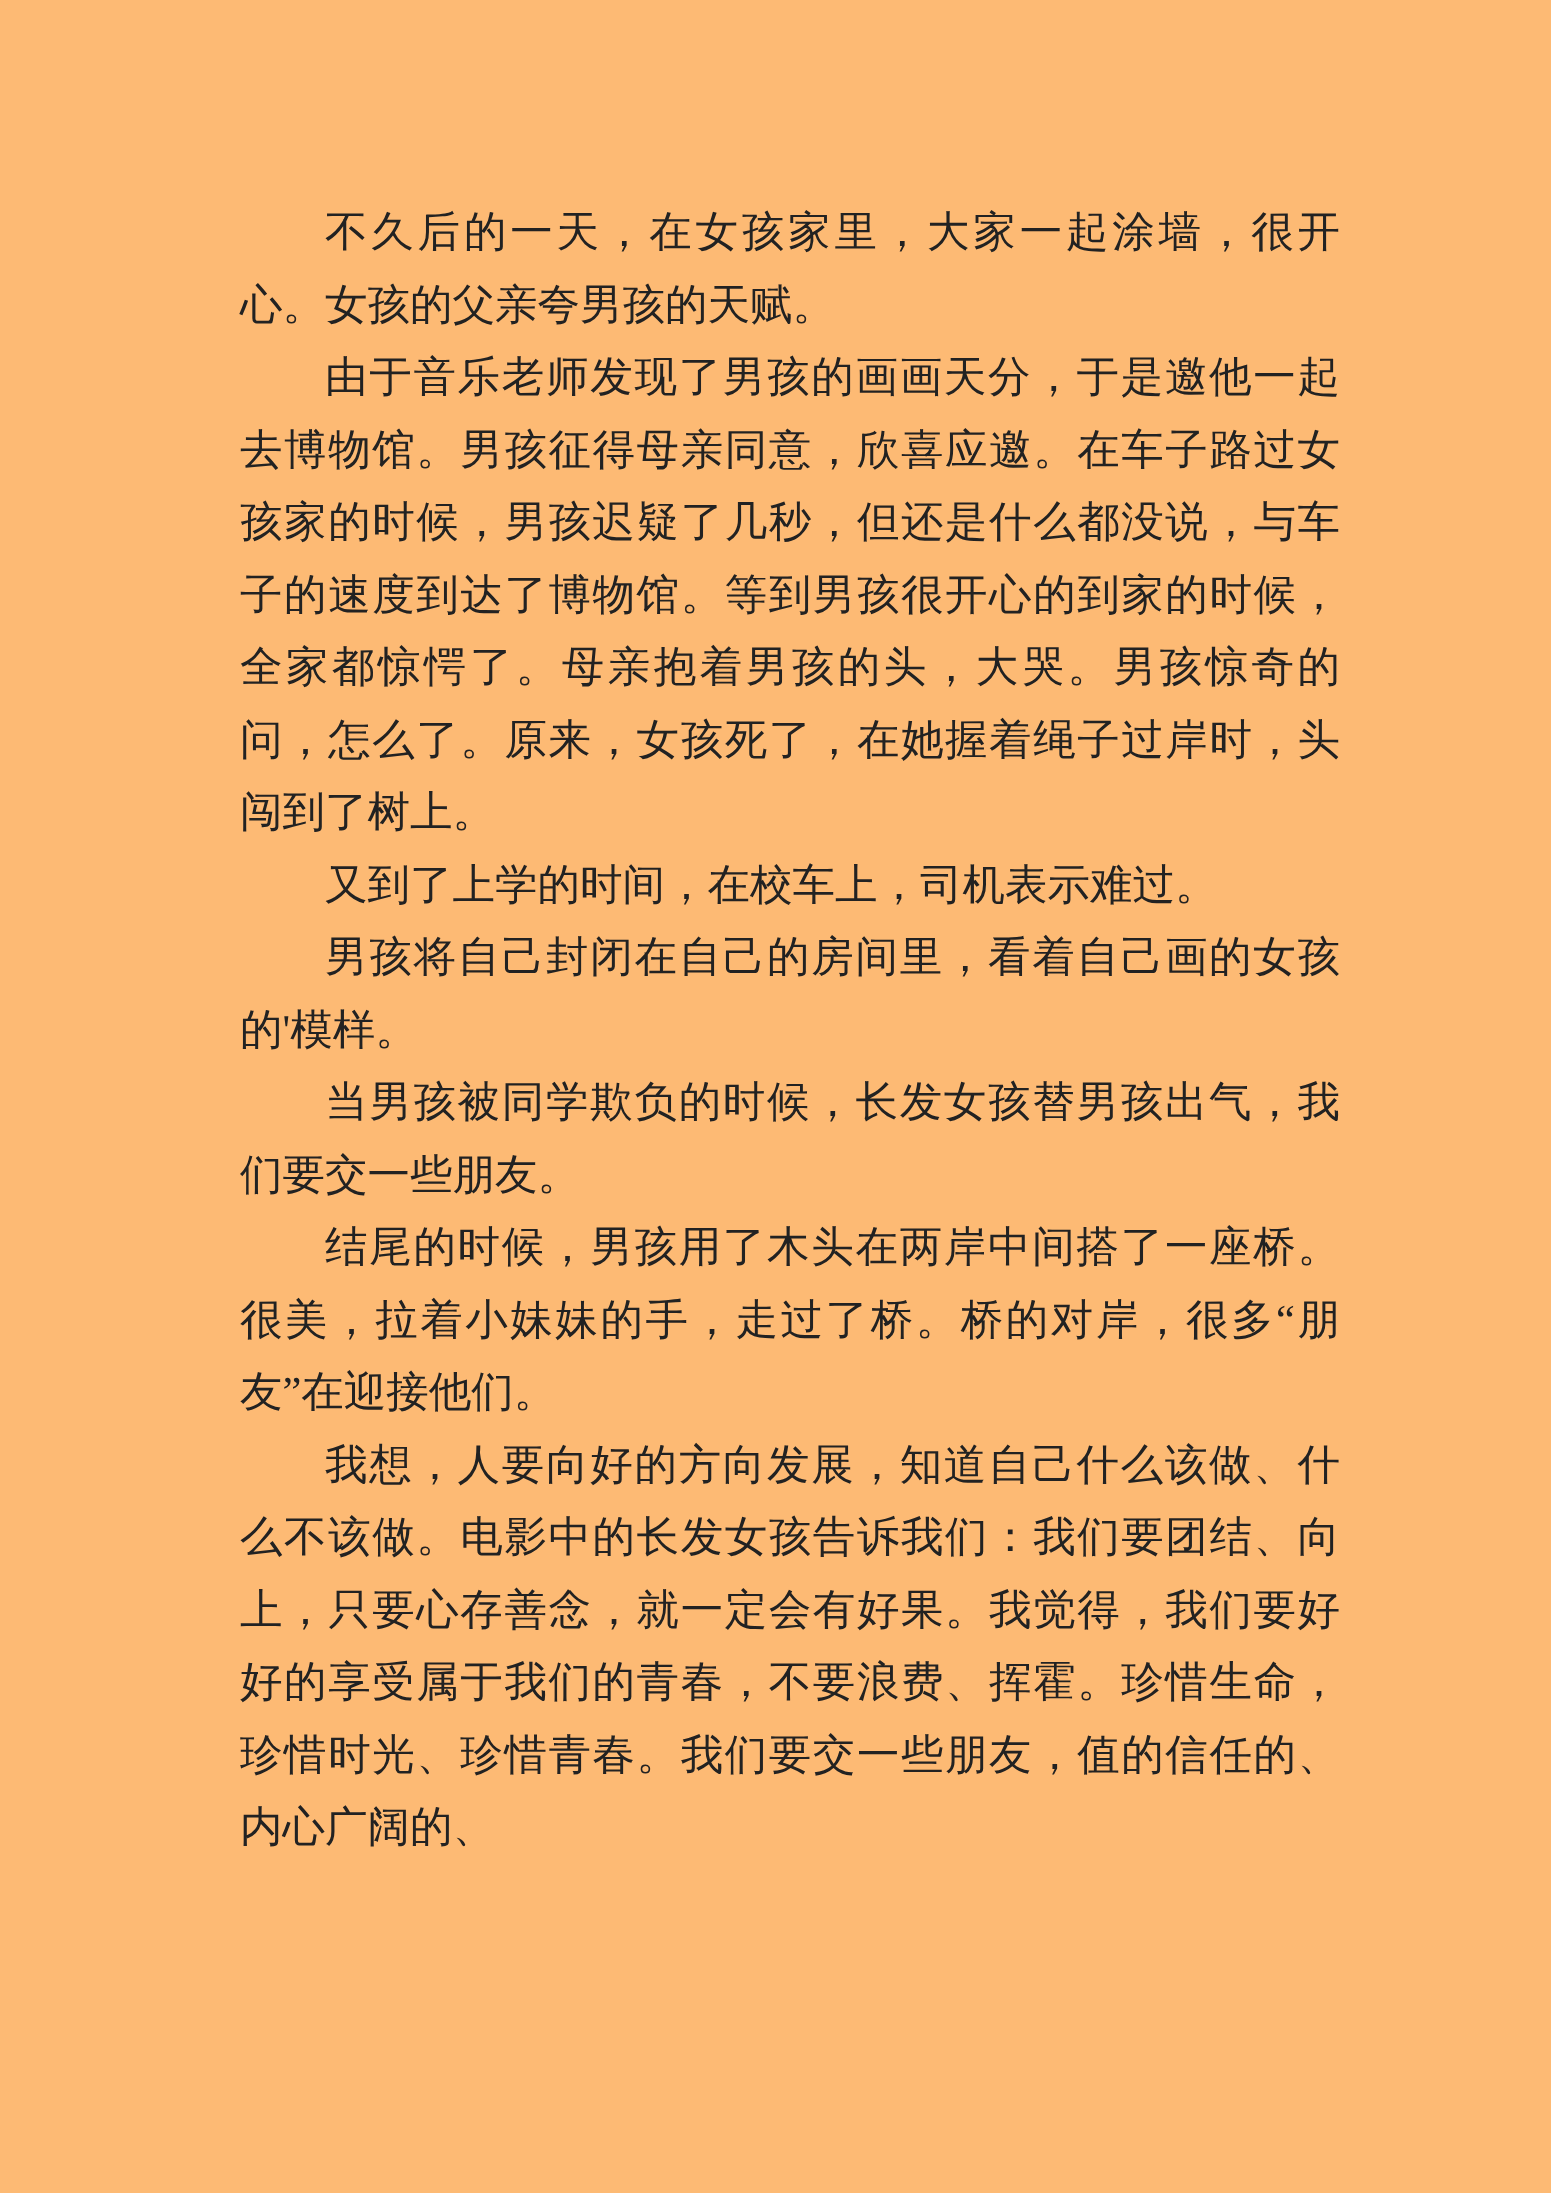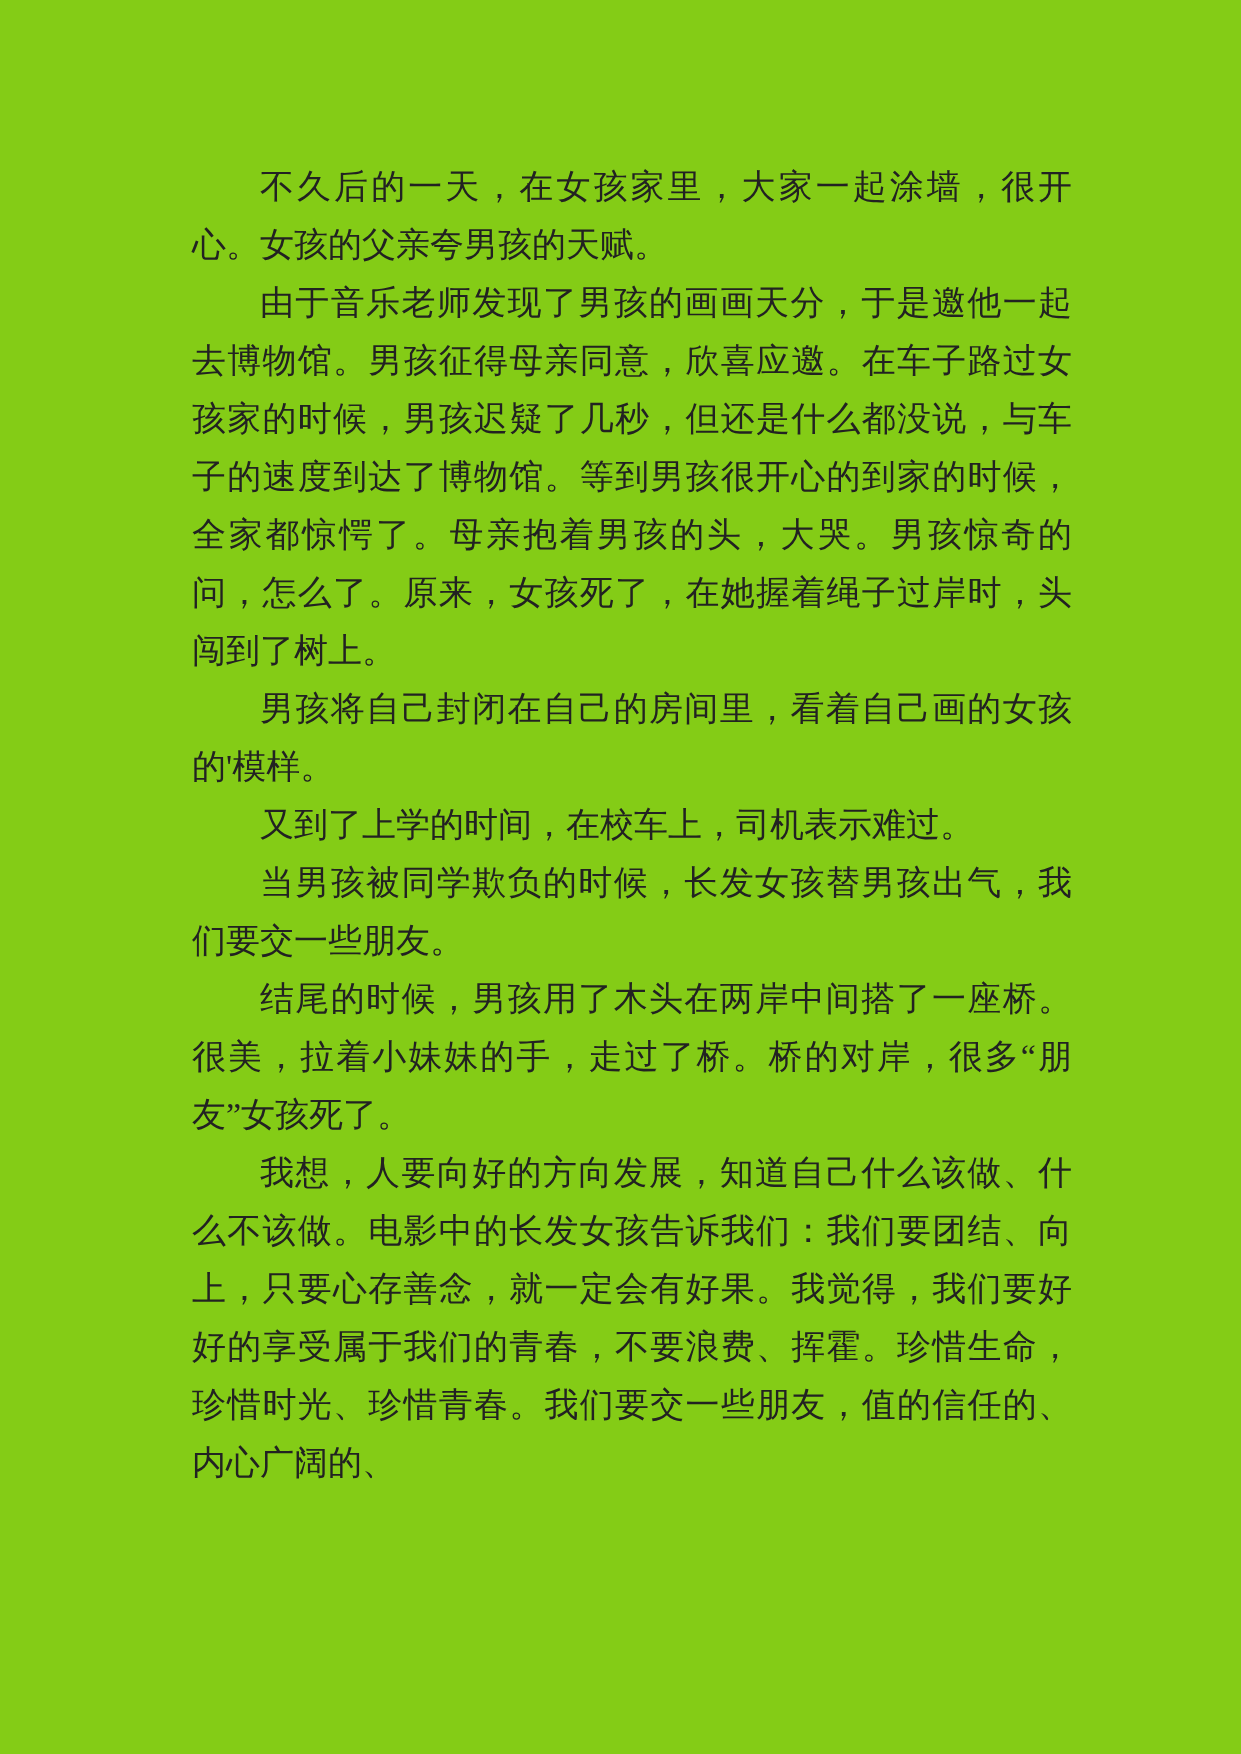--- a/index.html
+++ b/index.html
@@ -30,23 +30,23 @@
     color: #222222;
     text-indent: 2em;
     text-align: justify;
     text-justify: inter-ideograph;
     font-weight: 400;
   }
 </style>
 </head>
 <body>
 
-<div class="page" style="background: #84cc16;">
+<div class="page" style="background: #fdba74;">
   <div class="text-block">
       <p class="para" style="color: rgb(34, 34, 34);">不久后的一天，在女孩家里，大家一起涂墙，很开心。女孩的父亲夸男孩的天赋。</p>
       <p class="para" style="color: rgb(34, 34, 34);">由于音乐老师发现了男孩的画画天分，于是邀他一起去博物馆。男孩征得母亲同意，欣喜应邀。在车子路过女孩家的时候，男孩迟疑了几秒，但还是什么都没说，与车子的速度到达了博物馆。等到男孩很开心的到家的时候，全家都惊愕了。母亲抱着男孩的头，大哭。男孩惊奇的问，怎么了。原来，女孩死了，在她握着绳子过岸时，头闯到了树上。</p>
+      <p class="para" style="color: rgb(34, 34, 34);">又到了上学的时间，在校车上，司机表示难过。</p>
       <p class="para" style="color: rgb(34, 34, 34);">男孩将自己封闭在自己的房间里，看着自己画的女孩的'模样。</p>
-      <p class="para" style="color: rgb(34, 34, 34);">又到了上学的时间，在校车上，司机表示难过。</p>
       <p class="para" style="color: rgb(34, 34, 34);">当男孩被同学欺负的时候，长发女孩替男孩出气，我们要交一些朋友。</p>
-      <p class="para" style="color: rgb(34, 34, 34);">结尾的时候，男孩用了木头在两岸中间搭了一座桥。很美，拉着小妹妹的手，走过了桥。桥的对岸，很多“朋友”女孩死了。</p>
+      <p class="para" style="color: rgb(34, 34, 34);">结尾的时候，男孩用了木头在两岸中间搭了一座桥。很美，拉着小妹妹的手，走过了桥。桥的对岸，很多“朋友”在迎接他们。</p>
       <p class="para" style="color: rgb(34, 34, 34);">我想，人要向好的方向发展，知道自己什么该做、什么不该做。电影中的长发女孩告诉我们：我们要团结、向上，只要心存善念，就一定会有好果。我觉得，我们要好好的享受属于我们的青春，不要浪费、挥霍。珍惜生命，珍惜时光、珍惜青春。我们要交一些朋友，值的信任的、内心广阔的、</p>
     </div>
 </div>
 
 </body></html>

